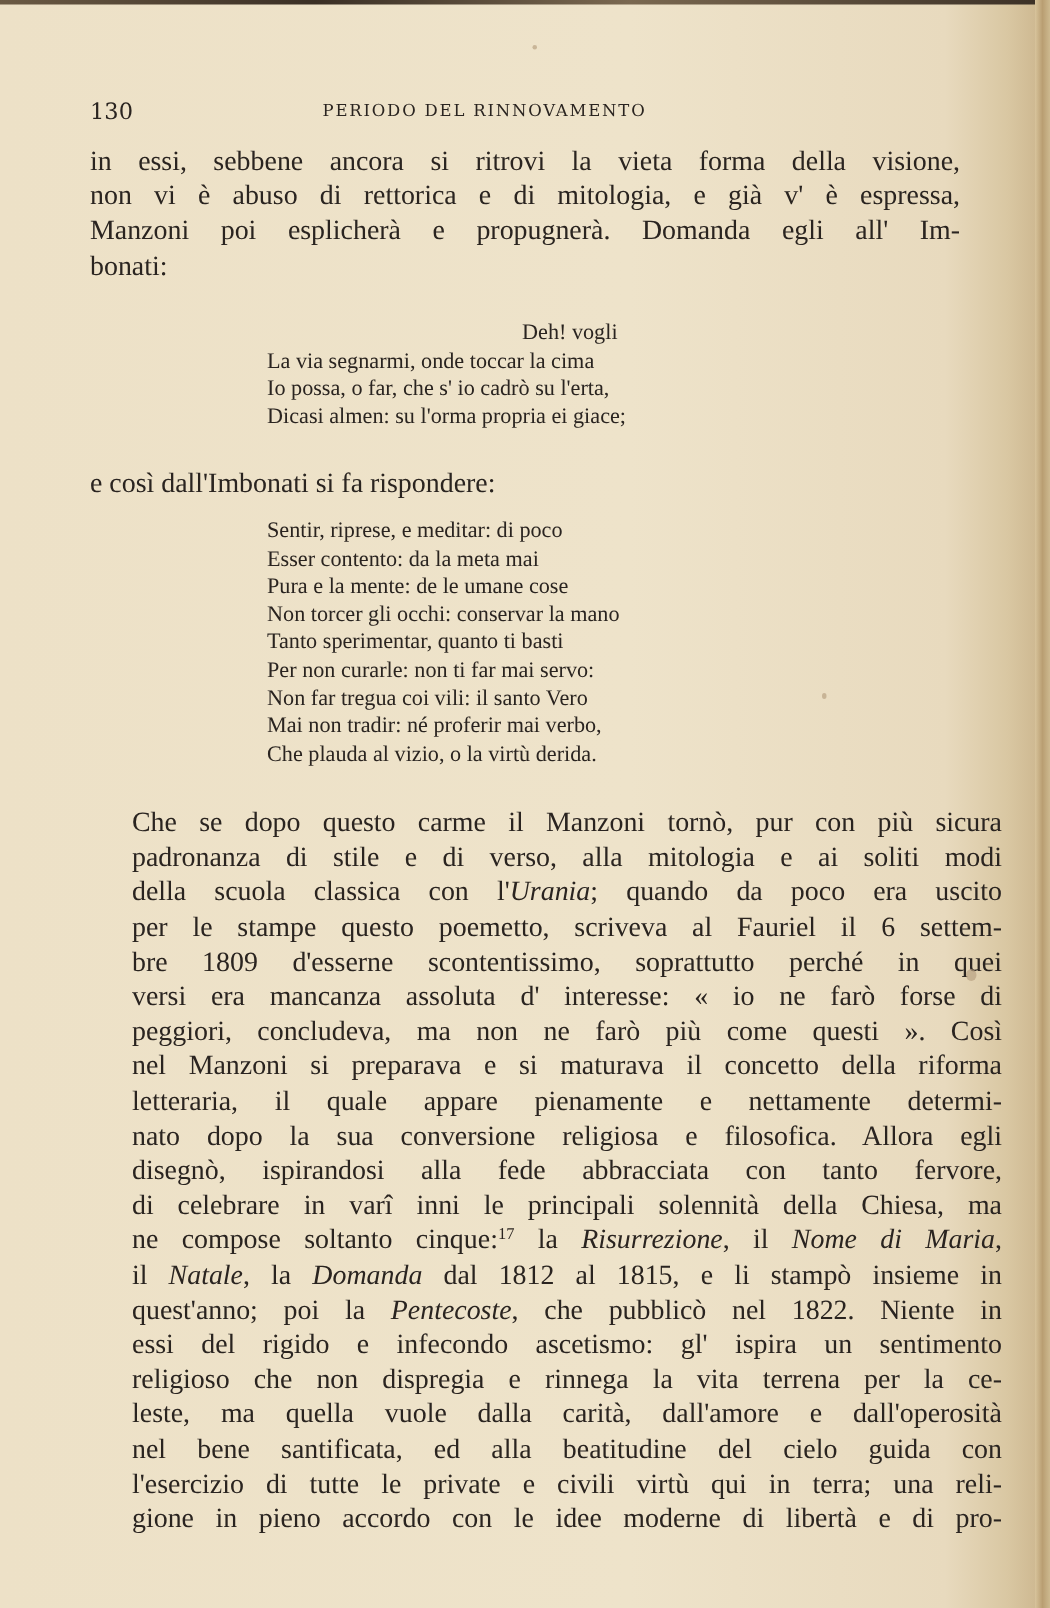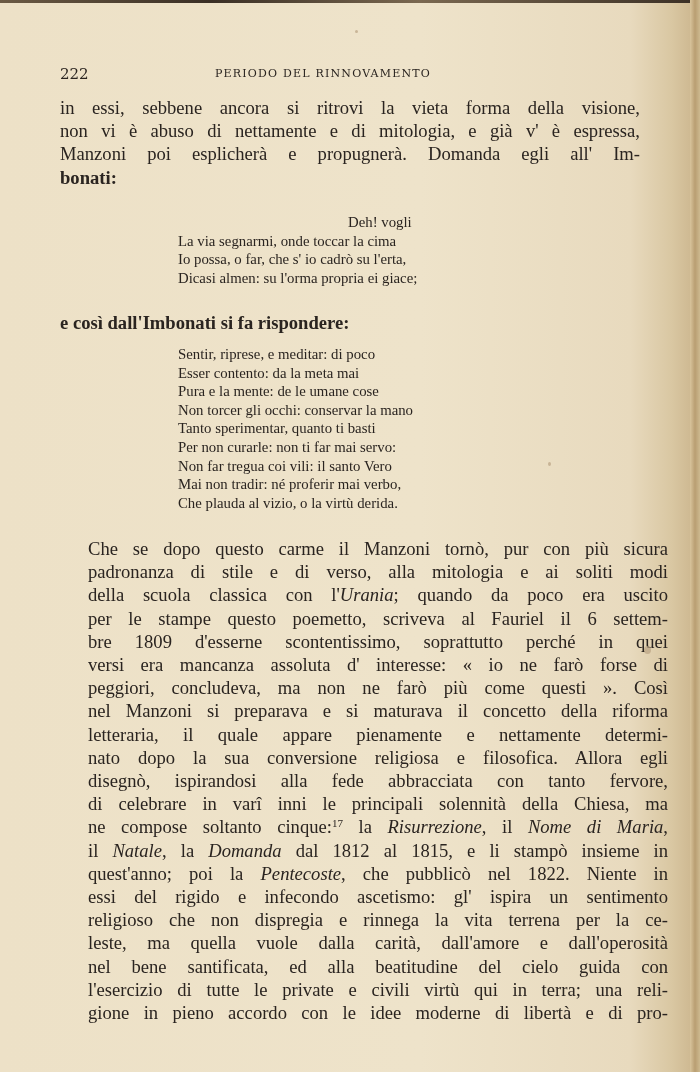--- a/index.html
+++ b/index.html
@@ -30,21 +30,21 @@
     .running-title {
       position: absolute; left: 155px; top: 2px;
       font-size: 11px; letter-spacing: 1.2px; text-transform: uppercase;
     }
     .body-text {
       position: absolute; left: 60px; width: 580px;
       font-family: "Liberation Serif", "DejaVu Serif", serif;
       font-size: 18.6px; line-height: 23.2px; text-align: justify;
     }
     .line { display: block; white-space: nowrap; text-align-last: justify; text-align: justify; }
-    .line.last { text-align-last: left; font-weight: bold; }
+    .line.last { text-align-last: left; }
     .p1 { top: 96px; }
     .p2 { top: 311px; }
     .p3 { top: 537px; margin-left: 28px; }
     .verse {
       position: absolute; left: 178px;
       font-family: "Liberation Serif", "DejaVu Serif", serif;
       font-size: 14.8px; line-height: 18.6px;
     }
     .verse .vline { display: block; white-space: nowrap; }
     .verse1 { top: 213px; }
@@ -55,27 +55,27 @@
     .speck { position: absolute; border-radius: 50%; background: #b9a283; opacity: 0.7; }
   </style>
 </head>
 <body>
 
 <div class="page">
   <div class="top-edge"></div>
   <div class="right-edge"></div>
 
   <div class="header">
-    <span class="page-number">222</span>
+    <span class="page-number">130</span>
     <span class="running-title">PERIODO DEL RINNOVAMENTO</span>
   </div>
 
   <div class="body-text p1">
     <span class="line">in essi, sebbene ancora si ritrovi la vieta forma della visione,</span>
-    <span class="line">non vi è abuso di nettamente e di mitologia, e già v' è espressa,</span>
+    <span class="line">non vi è abuso di rettorica e di mitologia, e già v' è espressa,</span>
     <span class="line">Manzoni poi esplicherà e propugnerà. Domanda egli all' Im-</span>
     <span class="line last">bonati:</span>
   </div>
 
   <div class="verse verse1">
     <span class="vline indent">Deh! vogli</span>
     <span class="vline">La via segnarmi, onde toccar la cima</span>
     <span class="vline">Io possa, o far, che s' io cadrò su l'erta,</span>
     <span class="vline">Dicasi almen: su l'orma propria ei giace;</span>
   </div>

